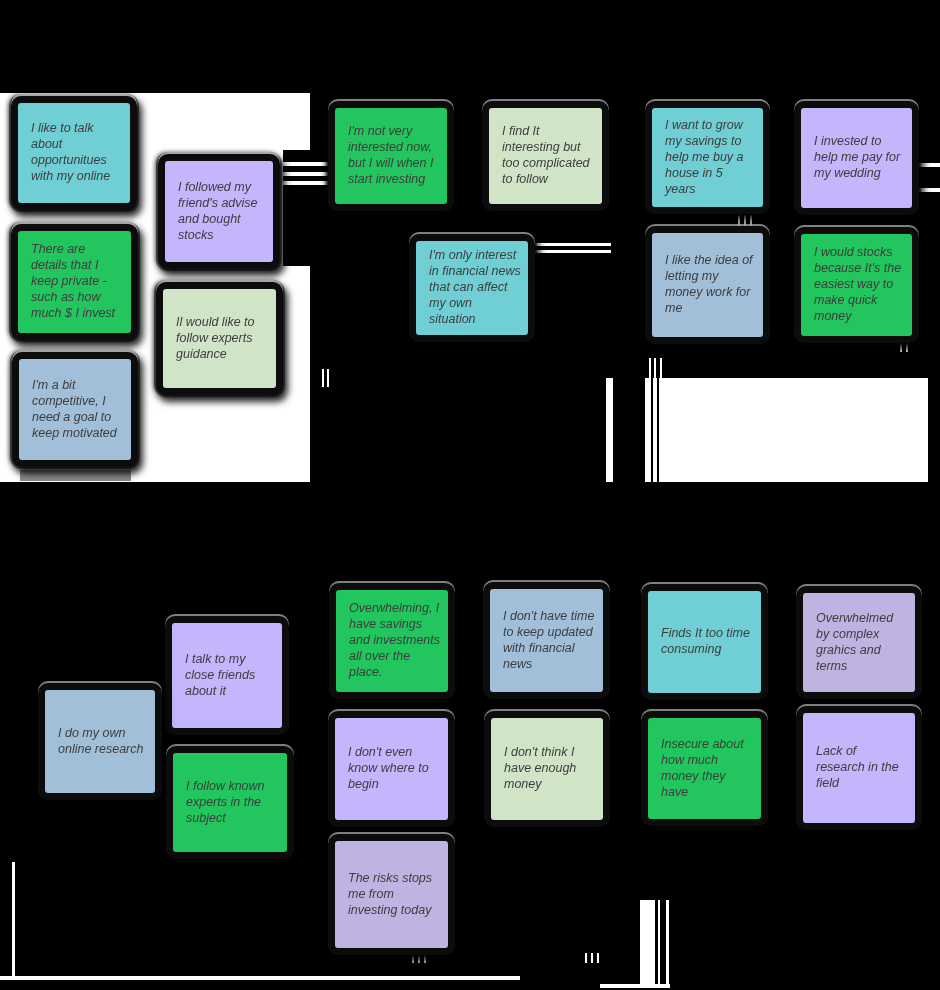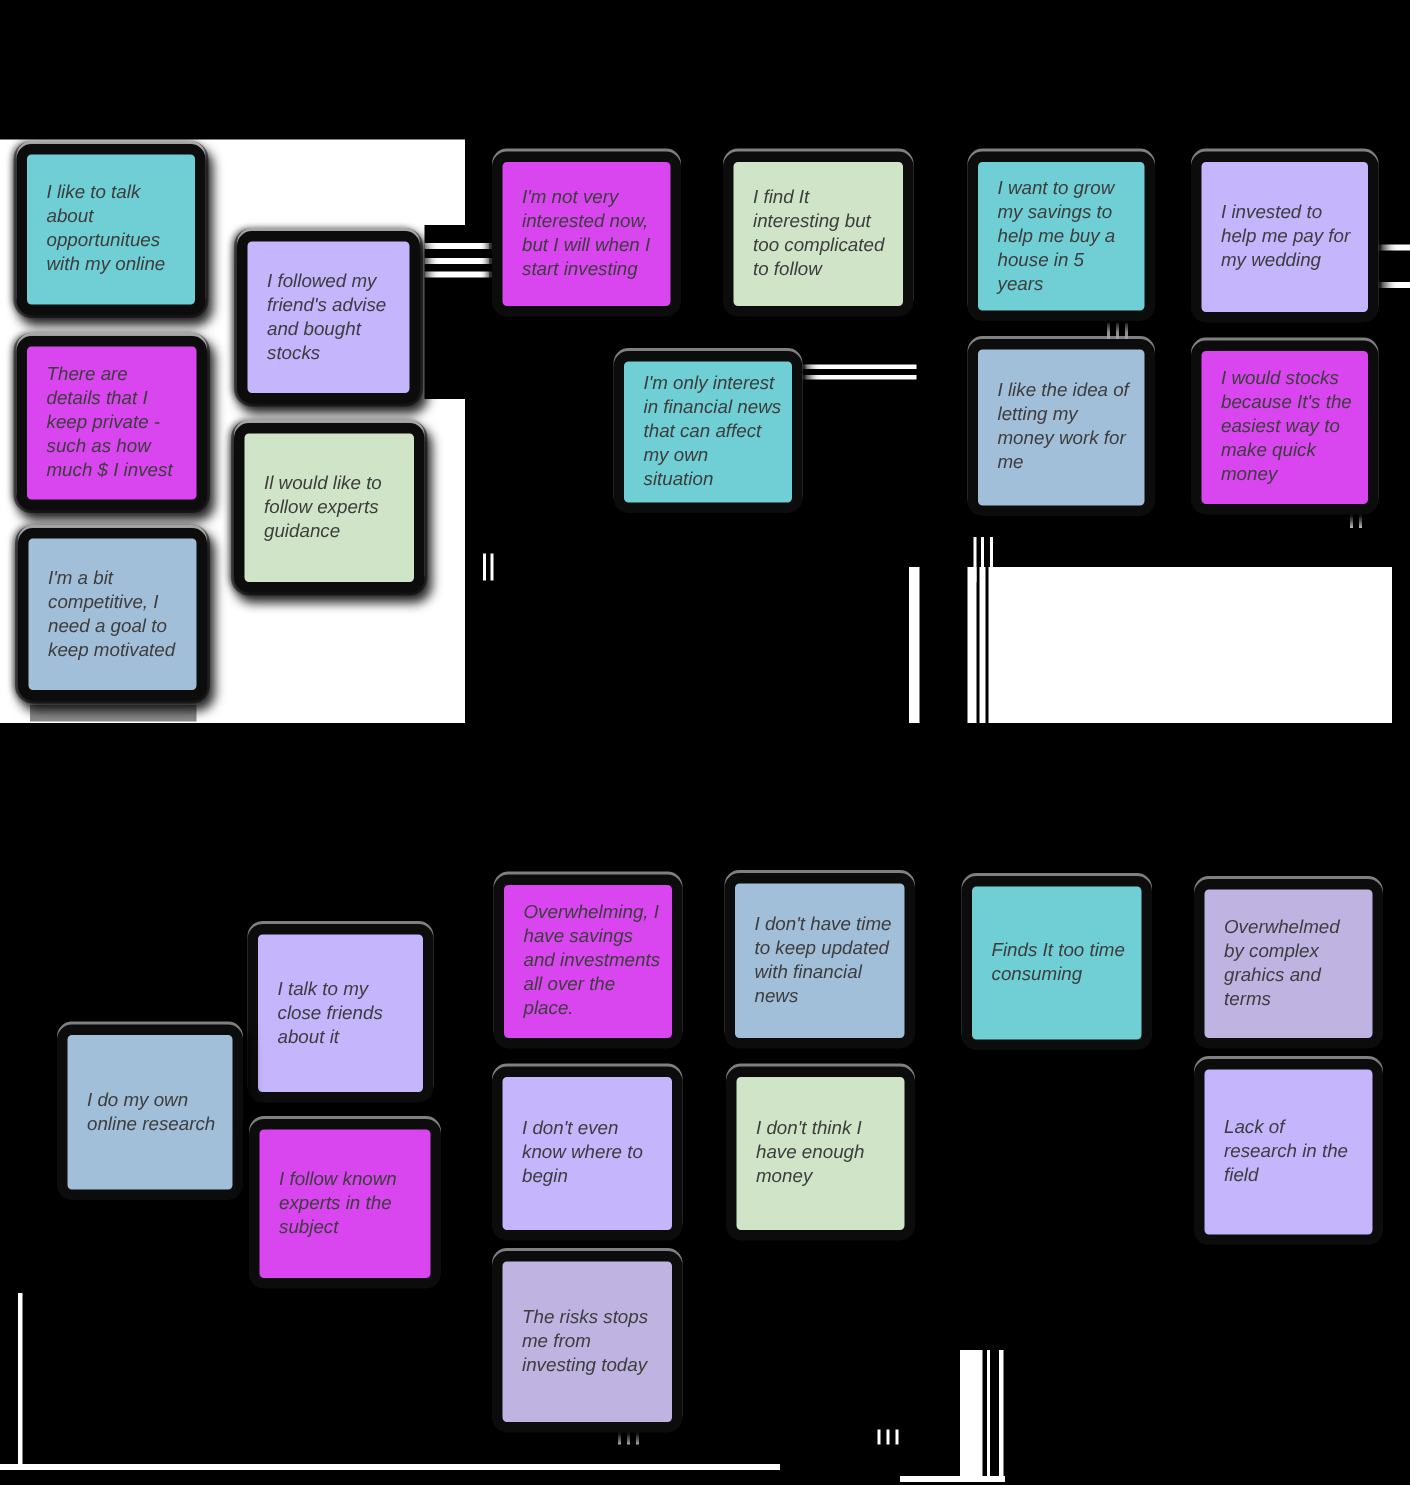--- a/index.html
+++ b/index.html
@@ -27,21 +27,21 @@
     color:#3d3d3d;
     box-shadow:
       0 -2px 0 rgba(255,255,255,0.5),
       3px 5px 7px 2px rgba(0,0,0,0.85),
       -2px -1px 4px 1px rgba(0,0,0,0.55),
       0 0 0 2px rgba(0,0,0,0.45);
   }
   .note .txt{display:block;width:100%;}
   .teal  {background:#6fcfd4;}
   .pink  {background:#c4b5fd;}
-  .yellow{background:#d946ef;}
+  .yellow{background:#22c55e;}
   .green {background:#d0e5c8;}
   .blue  {background:#a2bfda;}
   .purple{background:#bfb4e1;}
 </style>
 </head>
 <body>
 
 <div id="canvas">
 
   <div class="patch" style="left:0px;top:93px;width:310px;height:389px"></div>
@@ -149,17 +149,20 @@
   <div class="note green" style="left:484px;top:711px;width:126px;height:116px">
       <span class="txt">I don't think I have enough money</span>
     </div>
 
   <div class="note teal" style="left:641px;top:584px;width:127px;height:116px">
       <span class="txt">Finds It too time consuming</span>
     </div>
   <div class="note purple" style="left:796px;top:586px;width:126px;height:113px">
       <span class="txt">Overwhelmed by complex grahics and terms</span>
     </div>
+  <div class="note yellow" style="left:641px;top:711px;width:127px;height:115px">
+      <span class="txt">Insecure about how much money they have</span>
+    </div>
   <div class="note pink" style="left:796px;top:706px;width:126px;height:124px">
       <span class="txt">Lack of research in the field</span>
     </div>
 
 </div>
 
 </body></html>

